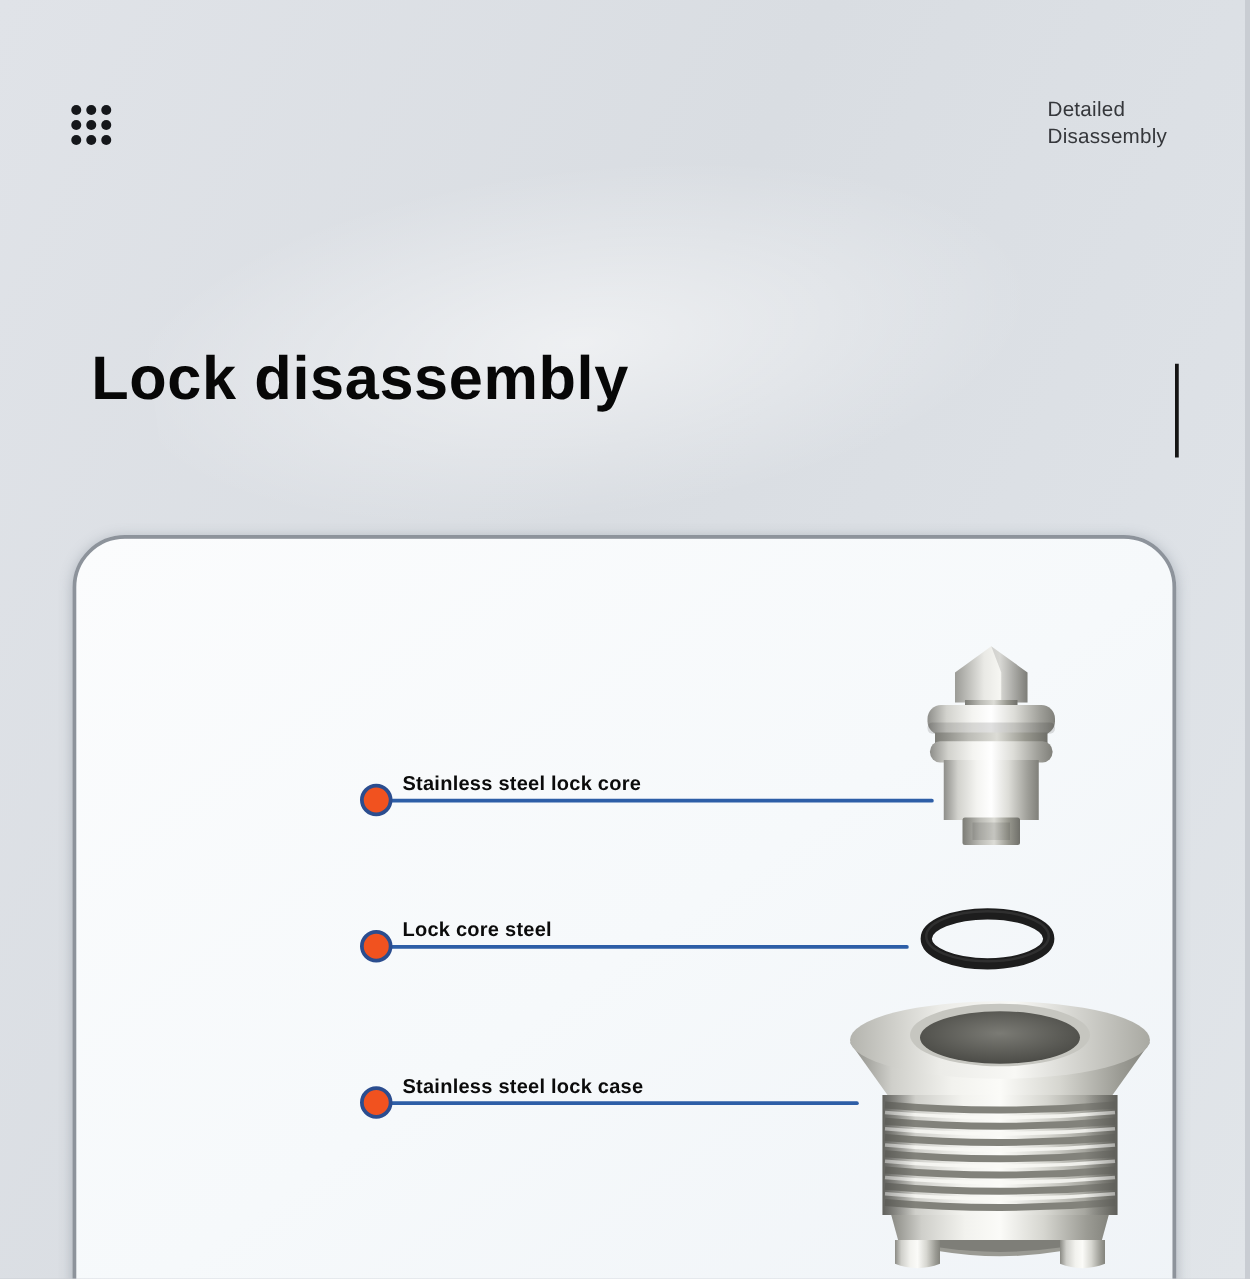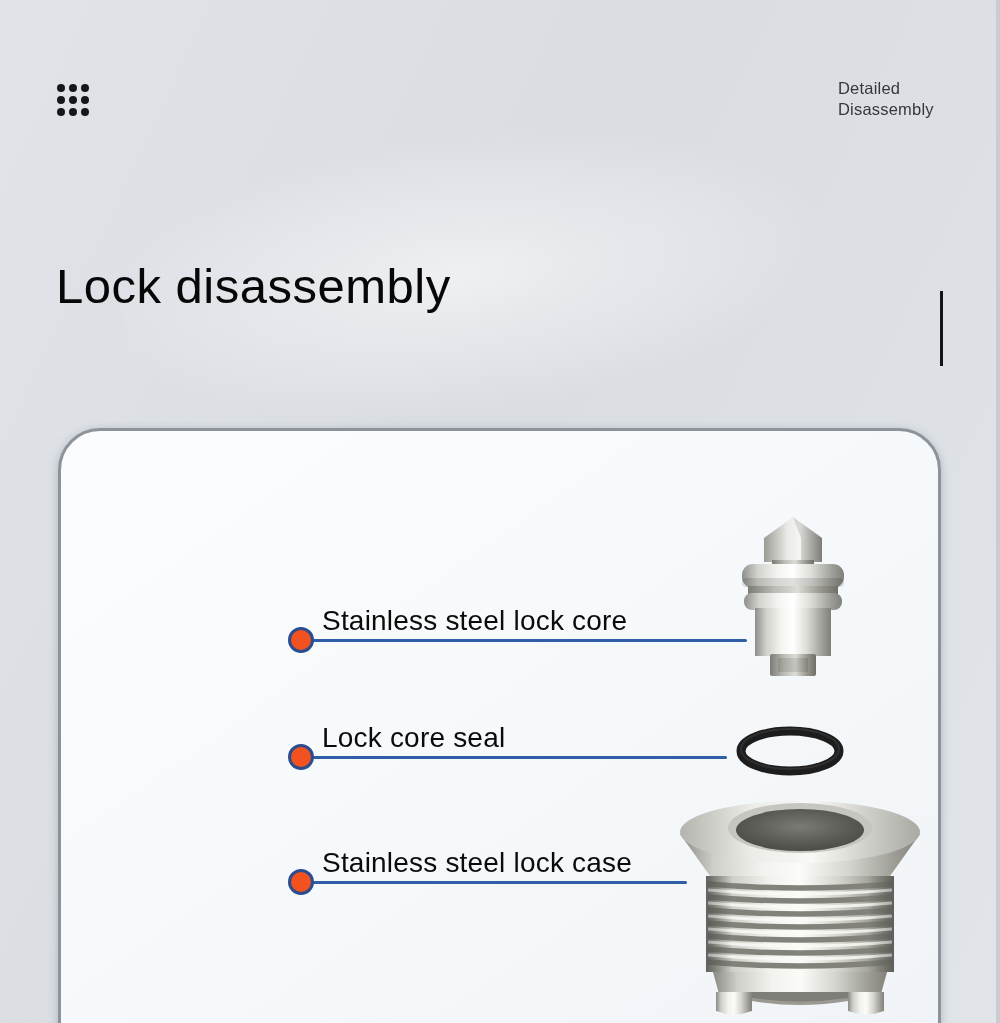--- a/index.html
+++ b/index.html
@@ -14,37 +14,37 @@
     transform:rotate(-7deg); pointer-events:none;
   }
   
   .dots-grid{position:absolute; left:57px; top:84px; display:grid;
     grid-template-columns:repeat(3,8px); grid-auto-rows:8px; gap:4px;}
   .dots-grid span{width:8px;height:8px;border-radius:50%;background:#15171b;}
   
   .eyebrow{position:absolute; left:838px; top:78px; font-size:16.5px; line-height:21px;
     color:#35373b; letter-spacing:0.2px;}
   
-  .title{position:absolute; left:56px; top:256px; margin:0;
-    font-size:49px; line-height:60px; font-weight:normal; color:#070707; letter-spacing:0.5px;}
+  .title{position:absolute; left:56px; top:256px; margin:17px;
+    font-size:49px; line-height:60px; font-weight:bold; color:#070707; letter-spacing:0.5px;}
   .title-rule{position:absolute; left:940px; top:291px; width:3px; height:75px; background:#141414;}
   
   .card{
     position:absolute; left:58px; top:428px; width:877px; height:660px;
     border:3px solid #8d939b; border-radius:42px;
     background:linear-gradient(145deg,#fbfcfd 0%,#f6f9fb 50%,#eff3f7 100%);
     box-shadow:0 2px 10px rgba(90,100,115,0.35);
   }
   
   .part-row{position:absolute; height:26px;}
   .leader-dot{position:absolute; left:0; top:0; width:20px; height:20px;
     border:3px solid #2b4d8f; border-radius:50%; background:#f1521f;}
   .leader-line{position:absolute; left:23px; top:12px; height:3px; background:#2d5ea7; border-radius:2px;}
   .part-label{position:absolute; left:34px; bottom:16px; white-space:nowrap;
-    font-size:28px; font-weight:normal; color:#0b0b0b; letter-spacing:0.2px;}
+    font-size:16px; font-weight:bold; color:#0b0b0b; letter-spacing:0.2px;}
   .row-1{left:227px; top:196px;} .row-1 .leader-line{width:436px;}
   .row-2{left:227px; top:313px;} .row-2 .leader-line{width:416px;}
   .row-3{left:227px; top:438px;} .row-3 .leader-line{width:376px;}
   
   .img-core{position:absolute; left:677px; top:77px; width:110px; height:170px;}
   .img-oring{position:absolute; left:672px; top:291px; width:115px; height:60px;}
   .img-case{position:absolute; left:615px; top:361px; width:248px; height:231px;}
   svg{display:block;}
 </style>
 </head>
@@ -77,21 +77,21 @@
 
   <div class="card">
 
     <div class="part-row row-1">
       <span class="part-label">Stainless steel lock core</span>
       <div class="leader-line"></div>
       <div class="leader-dot"></div>
     </div>
 
     <div class="part-row row-2">
-      <span class="part-label">Lock core seal</span>
+      <span class="part-label">Lock core steel</span>
       <div class="leader-line"></div>
       <div class="leader-dot"></div>
     </div>
 
     <div class="part-row row-3">
       <span class="part-label">Stainless steel lock case</span>
       <div class="leader-line"></div>
       <div class="leader-dot"></div>
     </div>
 

